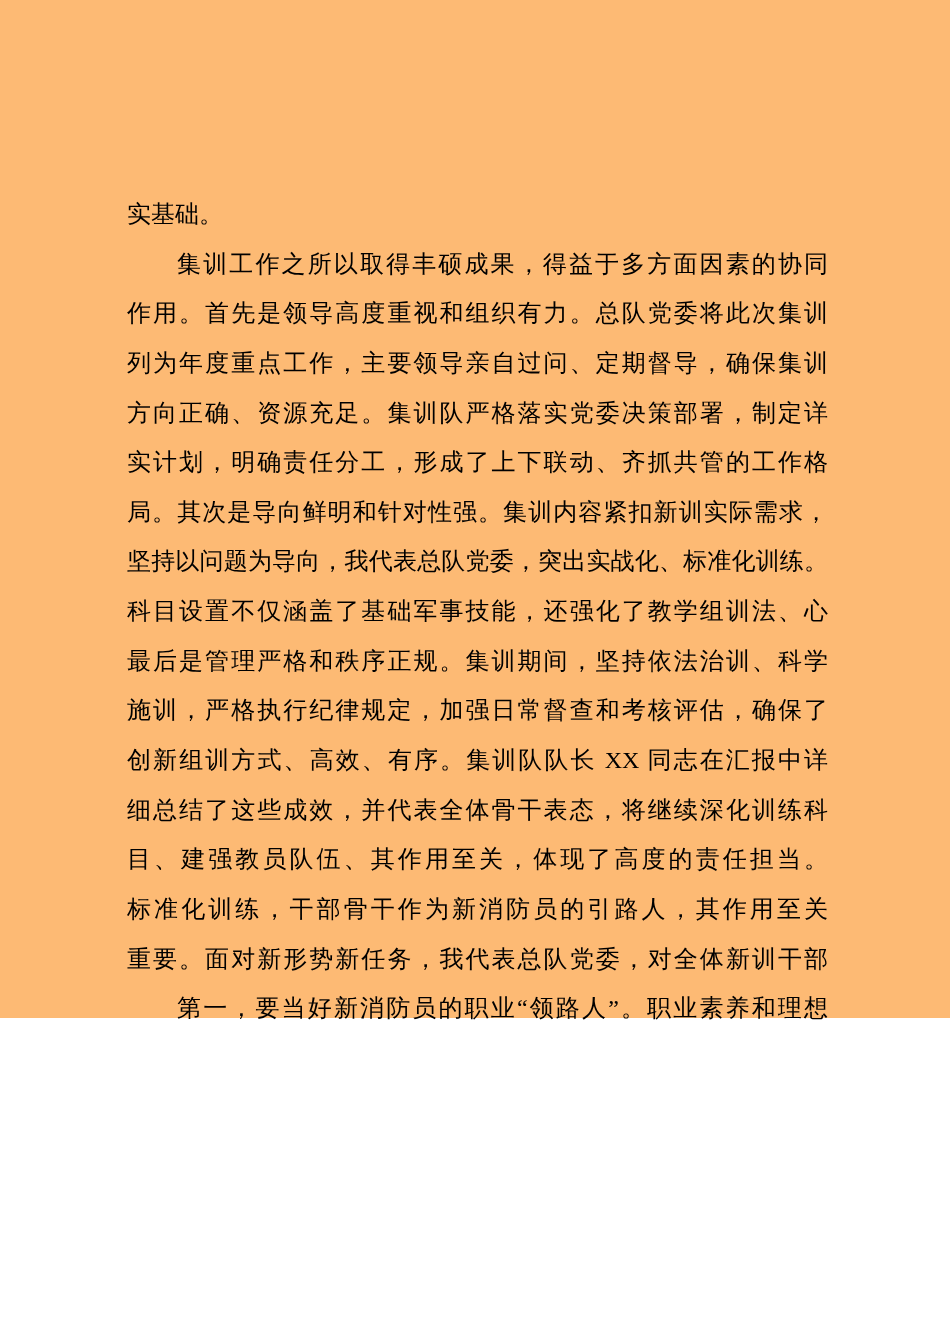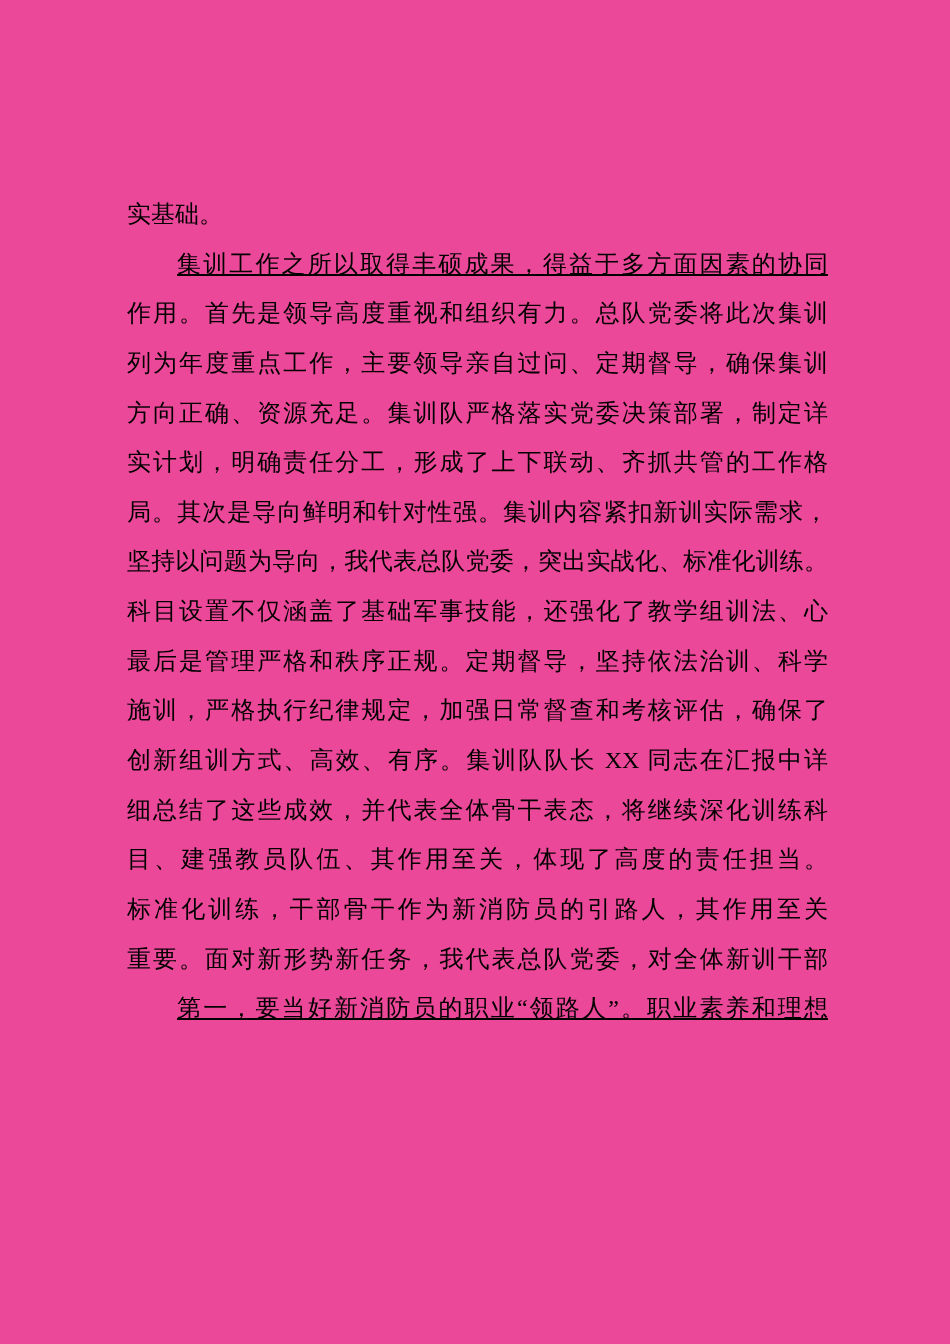--- a/index.html
+++ b/index.html
@@ -8,22 +8,22 @@
   }
   body {
     width: 950px;
     height: 1344px;
     background: #ffffff;
     overflow: hidden;
   }
   .page {
     box-sizing: border-box;
     width: 950px;
-    height: 1344px;
-    background: #ec4899;
+    height: 1018px;
+    background: #fdba74;
     padding: 190px 122px 0 127px;
   }
   .paragraph {
     margin: 0;
     padding: 0;
   }
   .line {
     margin: 0;
     padding: 0;
     height: 49.65px;
@@ -33,42 +33,41 @@
     color: #000000;
     text-align: justify;
     text-align-last: justify;
     letter-spacing: 0;
   }
   .line.para-end {
     text-align-last: left;
   }
   .line.indent {
     text-indent: 50px;
-    text-decoration: underline;
   }
 </style>
 </head>
 <body>
 
 <div class="page">
 
   <div class="paragraph">
     <p class="line para-end">实基础。</p>
   </div>
 
   <div class="paragraph">
     <p class="line indent">集训工作之所以取得丰硕成果，得益于多方面因素的协同</p>
     <p class="line">作用。首先是领导高度重视和组织有力。总队党委将此次集训</p>
     <p class="line">列为年度重点工作，主要领导亲自过问、定期督导，确保集训</p>
     <p class="line">方向正确、资源充足。集训队严格落实党委决策部署，制定详</p>
     <p class="line">实计划，明确责任分工，形成了上下联动、齐抓共管的工作格</p>
     <p class="line">局。其次是导向鲜明和针对性强。集训内容紧扣新训实际需求，</p>
     <p class="line">坚持以问题为导向，我代表总队党委，突出实战化、标准化训练。</p>
     <p class="line">科目设置不仅涵盖了基础军事技能，还强化了教学组训法、心</p>
-    <p class="line">最后是管理严格和秩序正规。定期督导，坚持依法治训、科学</p>
+    <p class="line">最后是管理严格和秩序正规。集训期间，坚持依法治训、科学</p>
     <p class="line">施训，严格执行纪律规定，加强日常督查和考核评估，确保了</p>
     <p class="line">创新组训方式、高效、有序。集训队队长 XX 同志在汇报中详</p>
     <p class="line">细总结了这些成效，并代表全体骨干表态，将继续深化训练科</p>
     <p class="line">目、建强教员队伍、其作用至关，体现了高度的责任担当。</p>
   </div>
 
   <div class="paragraph">
     <p class="line">标准化训练，干部骨干作为新消防员的引路人，其作用至关</p>
     <p class="line">重要。面对新形势新任务，我代表总队党委，对全体新训干部</p>
   </div>

